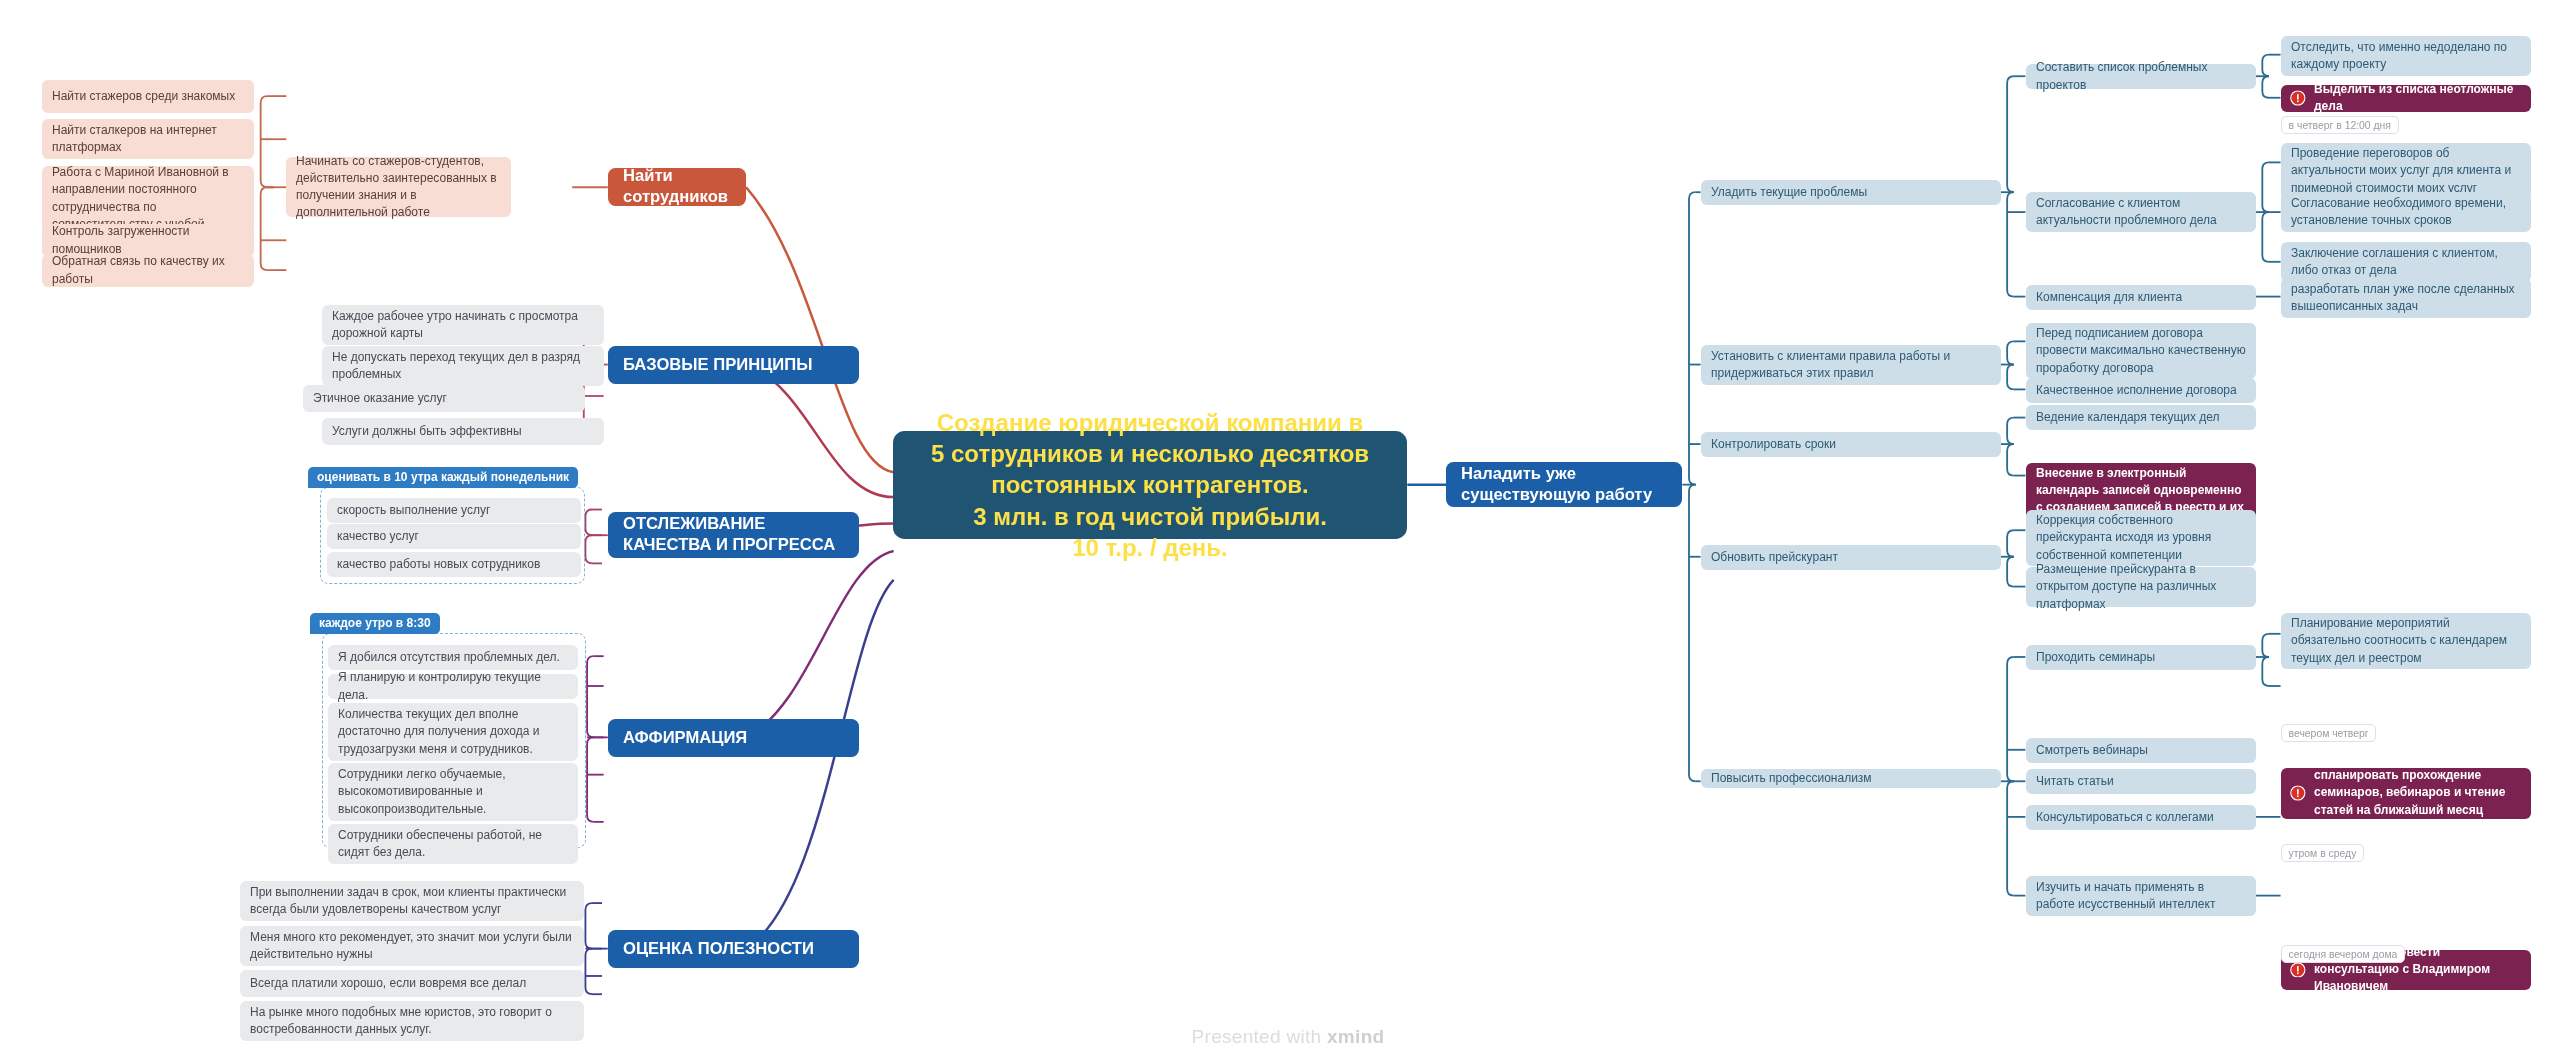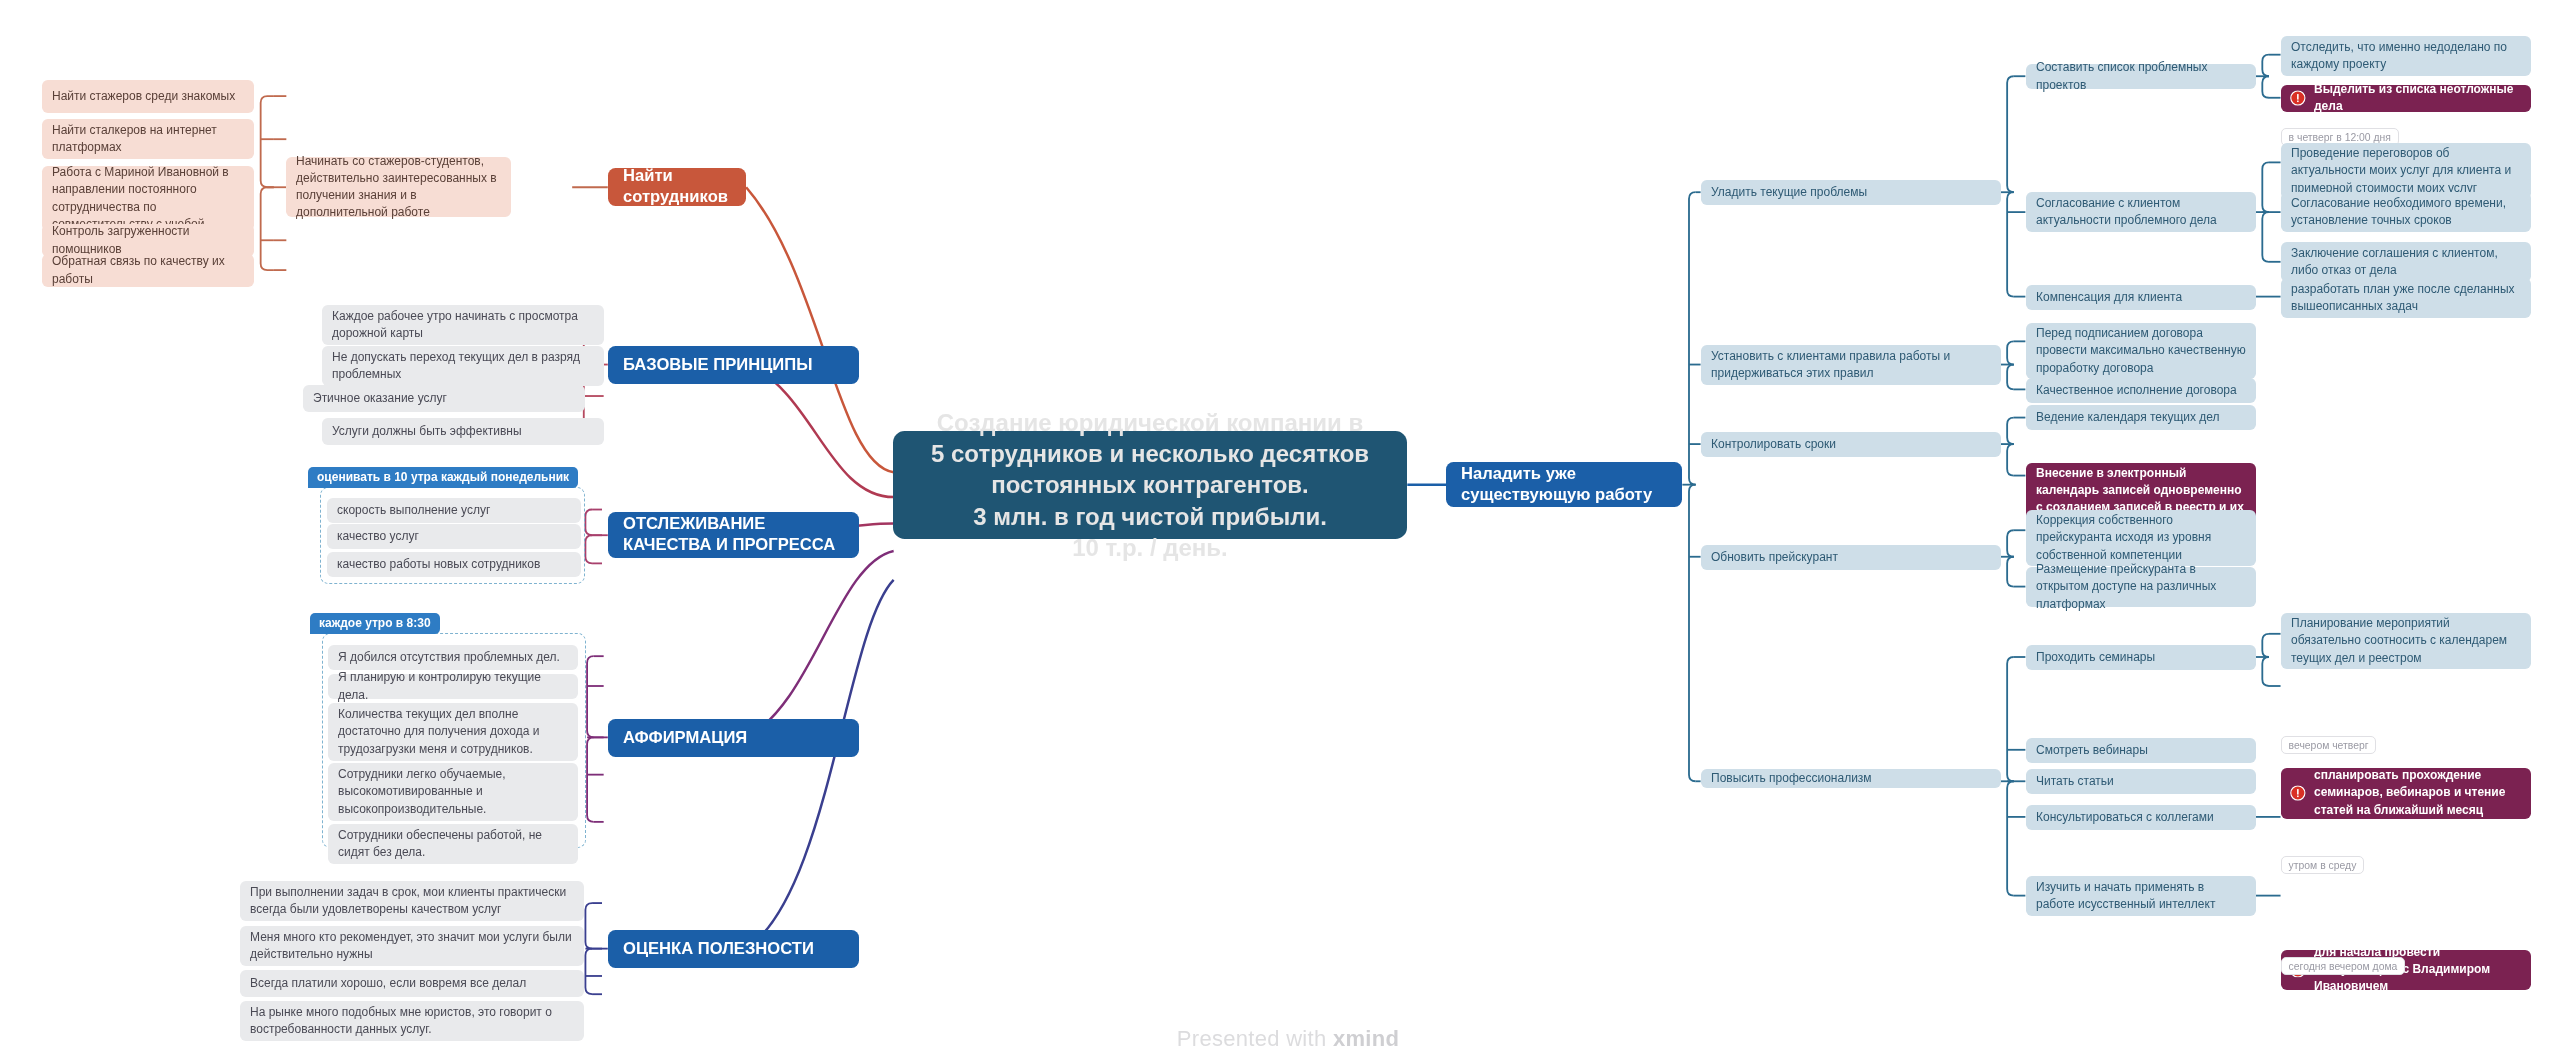--- a/index.html
+++ b/index.html
@@ -10,21 +10,21 @@
     -webkit-font-smoothing:antialiased;
   }
   #canvas { position:absolute; inset:0; width:2576px; height:1058px; }
   svg#wires { position:absolute; left:0; top:0; width:2576px; height:1058px; pointer-events:none; }
 
   .node { position:absolute; border-radius:8.3px; display:flex; align-items:center; }
   .node .txt { display:block; width:100%; }
 
   
   .central {
-    background:#1F5573; color:#e5e5e5; border-radius:11.6px;
+    background:#1F5573; color:#fde047; border-radius:11.6px;
     justify-content:center; text-align:center;
     font-size:24px; font-weight:bold; line-height:1.30;
     padding:5px 18px;
   }
 
   
   .mainlabel { color:#ffffff; font-weight:bold; font-size:16.6px; line-height:1.25; padding:8.3px 15px; border-radius:7.5px; }
   .mainlabel.blue { background:#1B5FA8; }
   .mainlabel.orange { background:#C8573B; }
 
@@ -33,29 +33,29 @@
   
   .greybox { background:#E9EAEC; color:#4A4A55; font-size:12px; line-height:1.42; padding:6.6px 10px; border-radius:5.8px; }
   
   .bluebox { background:#CEDEE8; color:#2E5A74; font-size:12px; line-height:1.42; padding:6.6px 10px; border-radius:5.8px; }
   
   .maroonbox { background:#7B2251; color:#ffffff; font-size:12px; font-weight:bold; line-height:1.42; padding:6.6px 10px 6.6px 33px; border-radius:5.8px; position:relative; }
   .maroonbox .pr { position:absolute; left:9px; top:50%; transform:translateY(-50%); width:15.7px; height:15.7px; }
 
   
   .duechip { position:absolute; background:#ffffff; border:0.8px solid #E0E0E4; border-radius:5px;
-             color:#9A9AA4; font-size:10.4px; padding:2.5px 6.6px; white-space:nowrap;margin-top:12px; }
+             color:#9A9AA4; font-size:10.4px; padding:2.5px 6.6px; white-space:nowrap; }
 
   
   .boundary { position:absolute; border:1.7px dashed #7FB3D0; border-radius:8.3px; }
   .boundarylabel { position:absolute; background:#2E7CC4; color:#ffffff; font-size:12px;
                    font-weight:bold; padding:3.3px 9px; border-radius:5px 5px 5px 0; white-space:nowrap; }
 
   .watermark { position:absolute; left:0; width:2576px; text-align:center;
-               color:#DCDCDE; font-size:22px; letter-spacing:0.3px; }
+               color:#DCDCDE; font-size:19px; letter-spacing:0.3px; }
   .watermark b { color:#CFCFD2; font-weight:bold; }
 </style>
 </head>
 <body>
 
 <div id="canvas">
 
   <svg id="wires" xmlns="http://www.w3.org/2000/svg" viewBox="0 0 3108 1277" width="2576" height="1058">
     <g fill="none" stroke-width="2.2">
 

